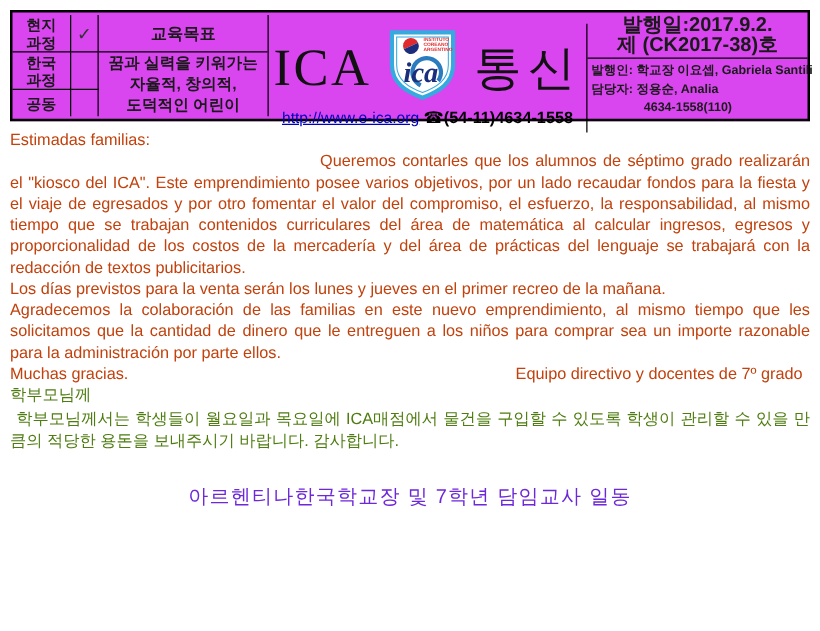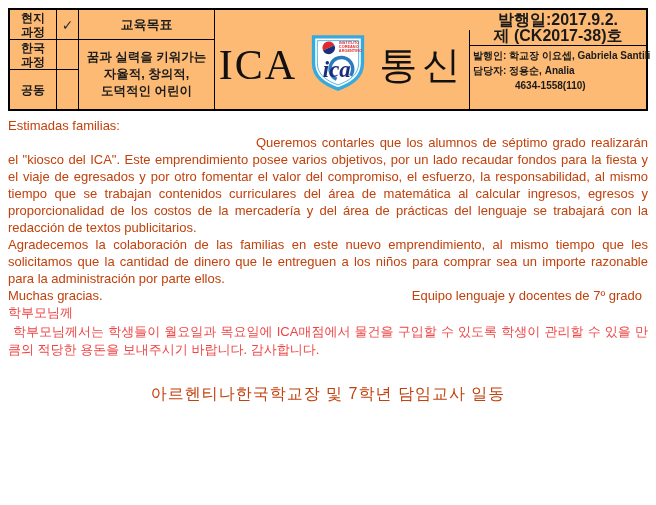--- a/index.html
+++ b/index.html
@@ -6,21 +6,21 @@
   html,body { background:#ffffff; }
   body {
     width:656px; height:505px; overflow:hidden;
     font-family:"Liberation Sans","DejaVu Sans",sans-serif;
     color:#1a1a1a;
   }
   .page { padding:8px 8px 0 8px; }
 
   
   .header {
-    display:flex; border:2px solid #000; height:103px; background:#fdba74;
+    display:flex; border:2px solid #000; height:89px; background:#d946ef;align-items:center;
   }
   .left-table {
     width:205px; border-right:1px solid #000;
     display:grid;
     grid-template-columns:47px 22px 1fr;
     grid-template-rows:30px 30px 1fr;
   }
   .cell {
     display:flex; align-items:center; justify-content:center;
     font-weight:bold; font-size:12px; line-height:14px; text-align:center;
@@ -57,27 +57,27 @@
     padding:2px 2px 0 3px; white-space:nowrap;
   }
   .issue-phone { padding-left:42px; }
 
   
   .bodytext { margin-top:6px; }
   .es { font-size:13px; line-height:17px; color:#c2410c; }
   .es p { text-align:justify; }
   .p-indent { text-indent:248px; }
   .gracias-row { display:flex; justify-content:space-between; padding-right:6px; }
-  .ko { font-size:13px; line-height:18.5px; color:#ef4444; }
+  .ko { font-size:13px; line-height:18.5px; color:#4d7c0f; }
   .ko p { text-align:justify; }
   .ko-ind1 { text-indent:10px; }
   .ko-ind2 { text-indent:5px; }
   .footer-sign {
     text-align:center; font-size:16px; letter-spacing:1px;
-    margin-top:24px; color:#c2410c;
+    margin-top:24px; color:#6d28d9;
   }
 </style>
 </head>
 <body>
 
 <div class="page">
 
   <div class="header">
 
     <div class="left-table">
@@ -110,44 +110,49 @@
             </g>
             <text x="33" y="11" font-size="4.6" fill="#e02a2e" font-family="Liberation Sans,sans-serif" font-weight="bold">INSTITUTO</text>
             <text x="33" y="16" font-size="4.6" fill="#e02a2e" font-family="Liberation Sans,sans-serif" font-weight="bold">COREANO</text>
             <text x="33" y="21" font-size="4.6" fill="#e02a2e" font-family="Liberation Sans,sans-serif" font-weight="bold">ARGENTINO</text>
             <circle cx="36" cy="41" r="13.5" fill="none" stroke="#2b7bbf" stroke-width="4" stroke-dasharray="66 20" transform="rotate(115 36 41)"></circle>
             <text x="14" y="50" font-size="27" font-style="italic" font-weight="bold" fill="#1b2e7b" font-family="Liberation Serif,serif">ica</text>
           </svg>
         </span>
         <span class="brand-korean">통신</span>
       </div>
+      <div class="contact">
+        <a>http://www.e-ica.org</a>
+        <b>☎(54-11)4634-1558</b>
+      </div>
     </div>
 
     <div class="right-box">
       <div class="issue-top">
         <div>발행일:2017.9.2.</div>
         <div>제 (CK2017-38)호</div>
       </div>
       <div class="issue-bottom">
         <div>발행인: 학교장 이요셉, Gabriela Santili</div>
         <div>담당자: 정용순, Analia</div>
         <div class="issue-phone">4634-1558(110)</div>
       </div>
     </div>
   </div>
 
   <div class="bodytext">
 
     <div class="es">
       <p>Estimadas familias:</p>
       <p class="p-indent">Queremos contarles que los alumnos de séptimo grado realizarán el "kiosco del ICA". Este emprendimiento posee varios objetivos, por un lado recaudar fondos para la fiesta y el viaje de egresados y por otro fomentar el valor del compromiso, el esfuerzo, la responsabilidad, al mismo tiempo que se trabajan contenidos curriculares del área de matemática al calcular ingresos, egresos y proporcionalidad de los costos de la mercadería y del área de prácticas del lenguaje se trabajará con la redacción de textos publicitarios.</p>
+      <p>Los días previstos para la venta serán los lunes y jueves  en el primer recreo de la mañana.</p>
       <p>Agradecemos la colaboración de las familias en este nuevo emprendimiento, al mismo tiempo que les solicitamos que la cantidad de dinero que le entreguen a los niños para comprar sea un importe razonable para la administración por parte ellos.</p>
       <div class="gracias-row">
         <span>Muchas gracias.</span>
-        <span>Equipo lenguaje y docentes de 7º grado</span>
+        <span>Equipo directivo y docentes de 7º grado</span>
       </div>
     </div>
 
     <div class="ko">
       <p>학부모님께</p>
       <p class="ko-ind2">학부모님께서는 학생들이 월요일과 목요일에 ICA매점에서 물건을 구입할 수 있도록 학생이 관리할 수 있을 만큼의 적당한 용돈을 보내주시기 바랍니다. 감사합니다.</p>
     </div>
 
     <div class="footer-sign">아르헨티나한국학교장 및 7학년 담임교사 일동</div>
   </div>

